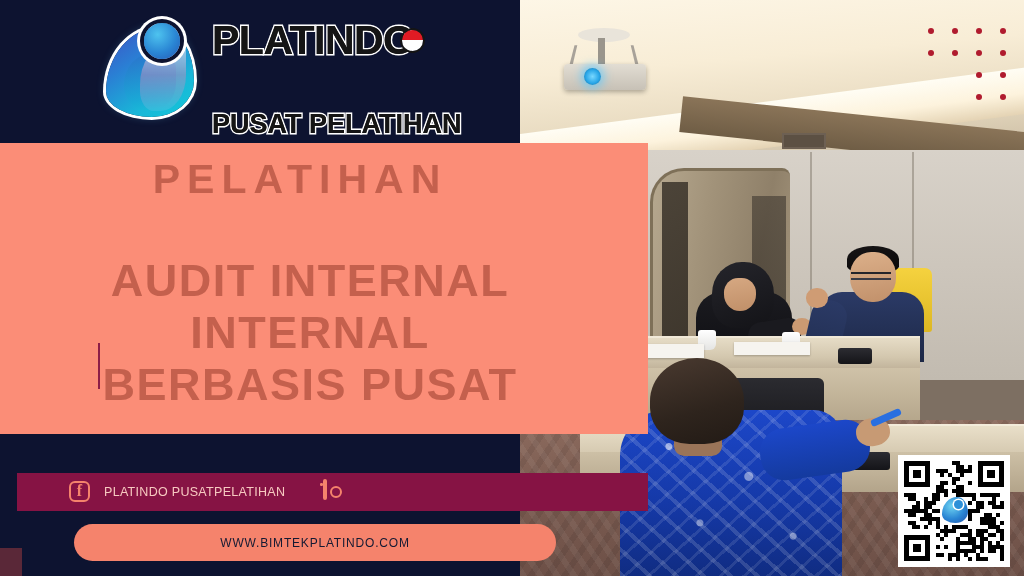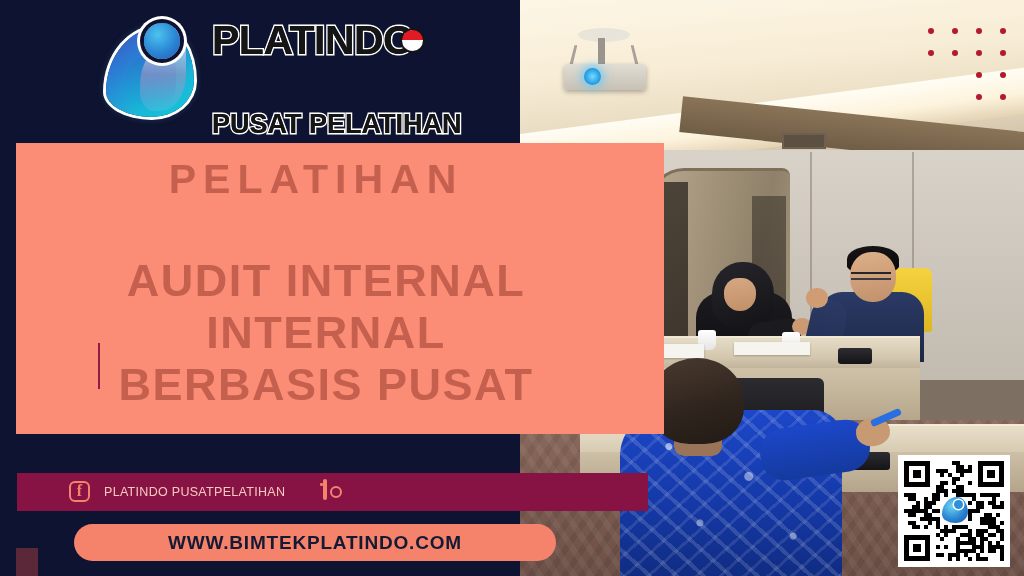--- a/index.html
+++ b/index.html
@@ -327,21 +327,21 @@
     line-height:1; white-space:nowrap;
   }
   .logo-sub-layer {
     position:absolute; left:0; top:0;
     font-size:27px; font-weight:bold; color:#151515;
     line-height:1; white-space:nowrap;
   }
 
   
   .title-panel {
-    position:absolute; left:16px; top:143px; width:648px; height:291px;
+    position:absolute; left:0; top:143px; width:648px; height:291px;
     background:#FB8D77;
   }
   .title-top {
     position:absolute; left:0; top:14px; width:600px;
     text-align:center;
     font-size:41px; font-weight:bold;
     letter-spacing:7px;
     color:#C4604D;
     line-height:1.1;
   }
@@ -420,21 +420,21 @@
     width:2.5px; height:2.5px; background:#F5836C; border-radius:50%;
   }
 
   
   .web-pill {
     position:absolute; left:74px; top:524px; width:482px; height:37px;
     background:#F5836C; border-radius:19px;
     display:flex; align-items:center; justify-content:center;
   }
   .web-text {
-    color:#141a33; font-size:19px; font-weight:bold; letter-spacing:0.8px;
+    color:#141a33; font-size:12px; font-weight:normal; letter-spacing:0.8px;
   }
 
   
   .qr-box {
     position:absolute; left:898px; top:455px; width:112px; height:112px;
     background:#ffffff; padding:6px;
   }
   .qr-grid {
     width:100%; height:100%; position:relative; background:#fff;
   }

